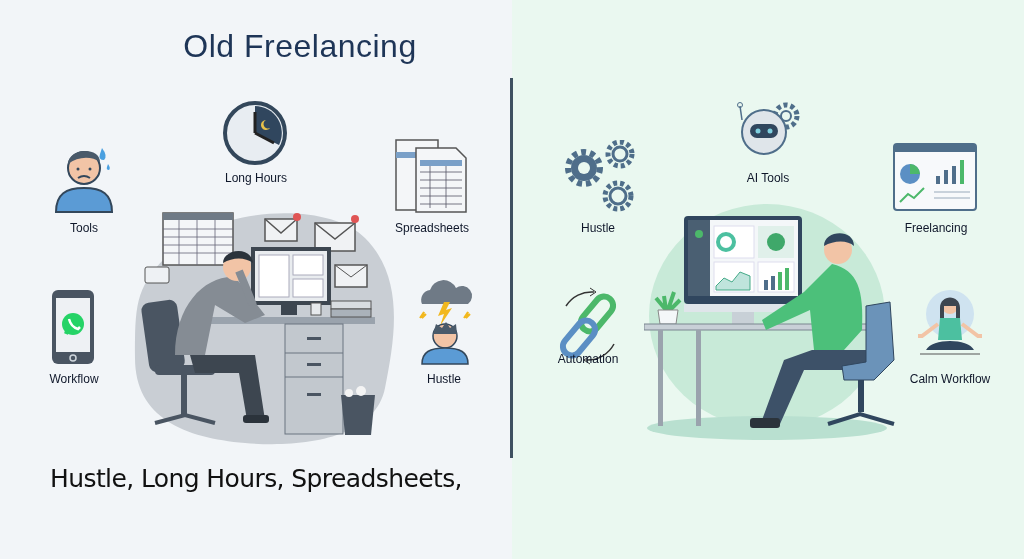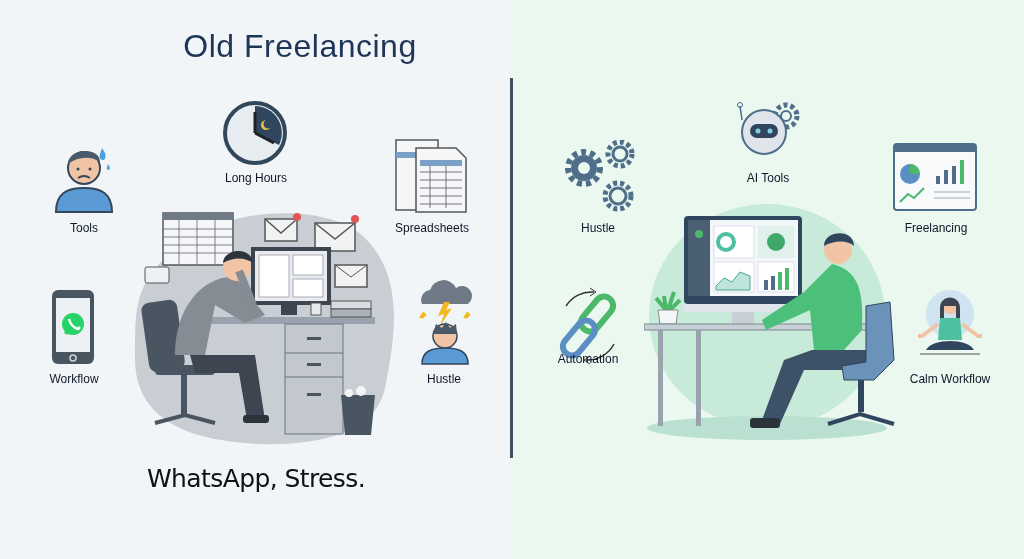--- a/index.html
+++ b/index.html
@@ -140,21 +140,21 @@
 
     <path d="M40,150 C40,100 70,70 100,72 L130,110 L110,118 L80,100 L70,150Z" fill="#858c94"></path>
     <path d="M55,150 L120,150 L130,215 L112,215 L104,168 L60,168Z" fill="#3d4650"></path>
     <rect x="108" y="210" width="26" height="8" rx="3" fill="#2b333b"></rect>
     <circle cx="102" cy="62" r="14" fill="#f2c4a6"></circle>
     <path d="M88,58 C88,44 116,40 118,58 C110,52 98,52 88,58Z" fill="#2b333b"></path>
     <path d="M104,66 L118,100" stroke="#858c94" stroke-width="8"></path>
   </svg>
 
   <div class="caption">
-    <div>WhatsApp, Stress.</div>
+    <div>Hustle, Long Hours, Spreadsheets,</div>
   </div>
 </div>
 
 <div class="panel right">
 
   <svg class="blob" style="left:120px;top:196px" width="270" height="250">
     <ellipse cx="135" cy="120" rx="118" ry="112" fill="#c8ead8"></ellipse>
     <ellipse cx="135" cy="232" rx="120" ry="12" fill="#b9e0d0"></ellipse>
   </svg>
 

